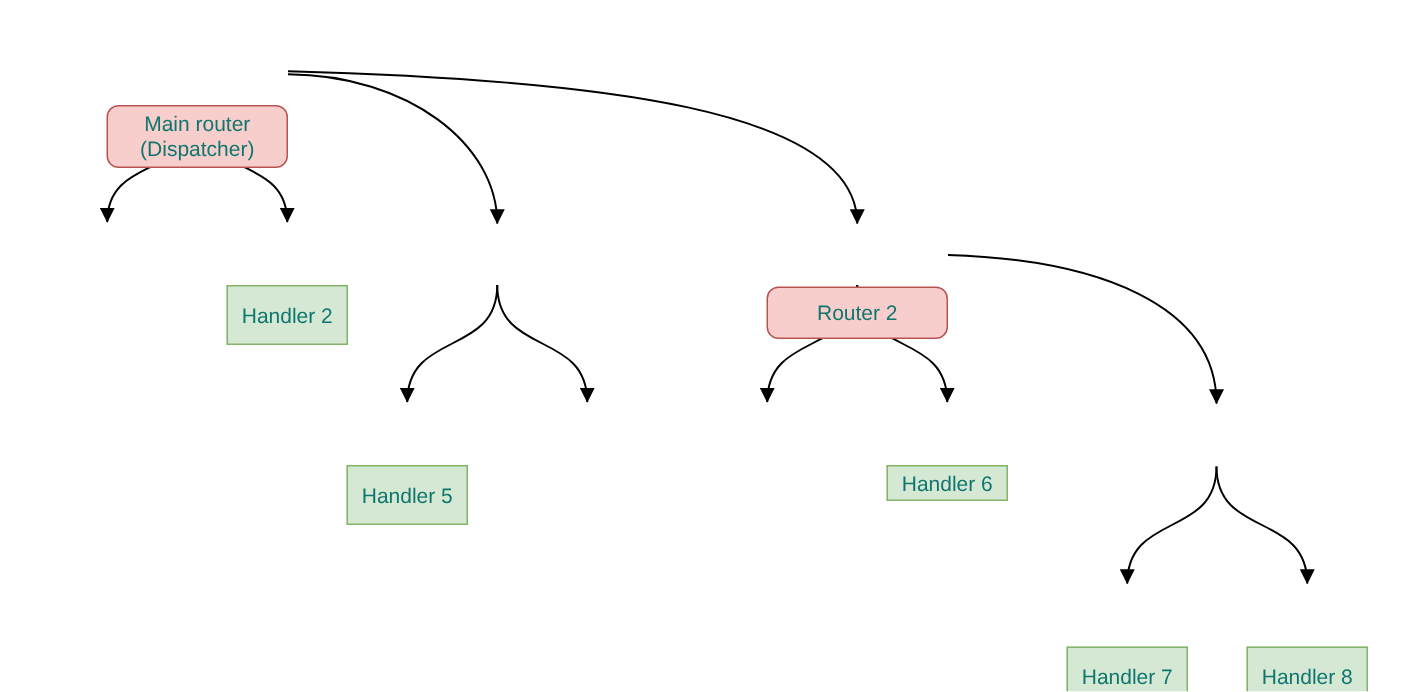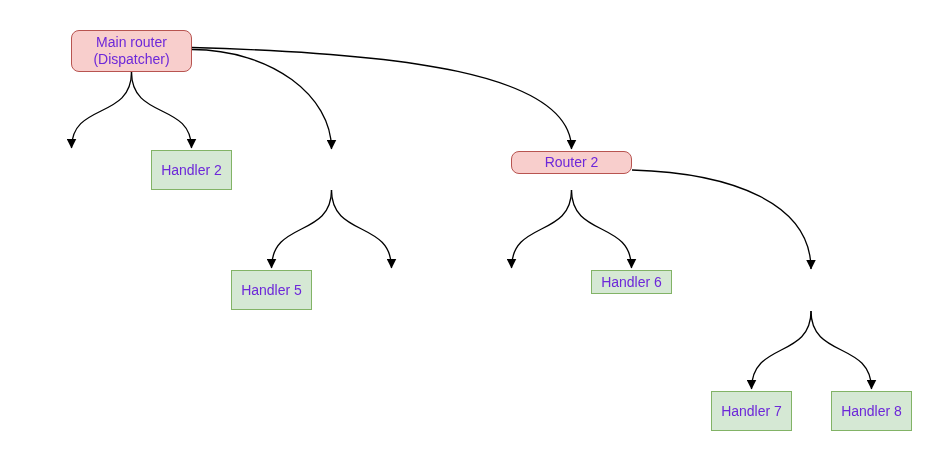--- a/index.html
+++ b/index.html
@@ -33,21 +33,22 @@
   }
   .node {
     position: absolute;
     box-sizing: border-box;
     display: flex;
     align-items: center;
     justify-content: center;
     text-align: center;
     font-size: 14px;
     line-height: 17px;
-    color: #6d28d9;
+    color: #0f766e;
+    margin-top: 40px;
   }
   .node span {
     white-space: pre-line;
   }
   .node.router {
     background: var(--router-fill, #f8cecc);
     border: 1.3px solid var(--router-stroke, #b85450);
     border-radius: 8px;
   }
   .node.handler {
@@ -83,21 +84,21 @@
     <span>Main router
 (Dispatcher)</span>
   </div>
 
 
   <div class="node handler" style="left:151px; top:150px; width:81px; height:40px;">
     <span>Handler 2</span>
   </div>
 
 
-  <div class="node router" style="left:511px; top:151px; width:121px; height:23px;">
+  <div class="node router" style="left:511px; top:151px; width:121px; height:35px;">
     <span>Router 2</span>
   </div>
 
   <div class="node handler" style="left:231px; top:270px; width:81px; height:40px;">
     <span>Handler 5</span>
   </div>
 
 
 
   <div class="node handler" style="left:591px; top:270px; width:81px; height:24px;">

